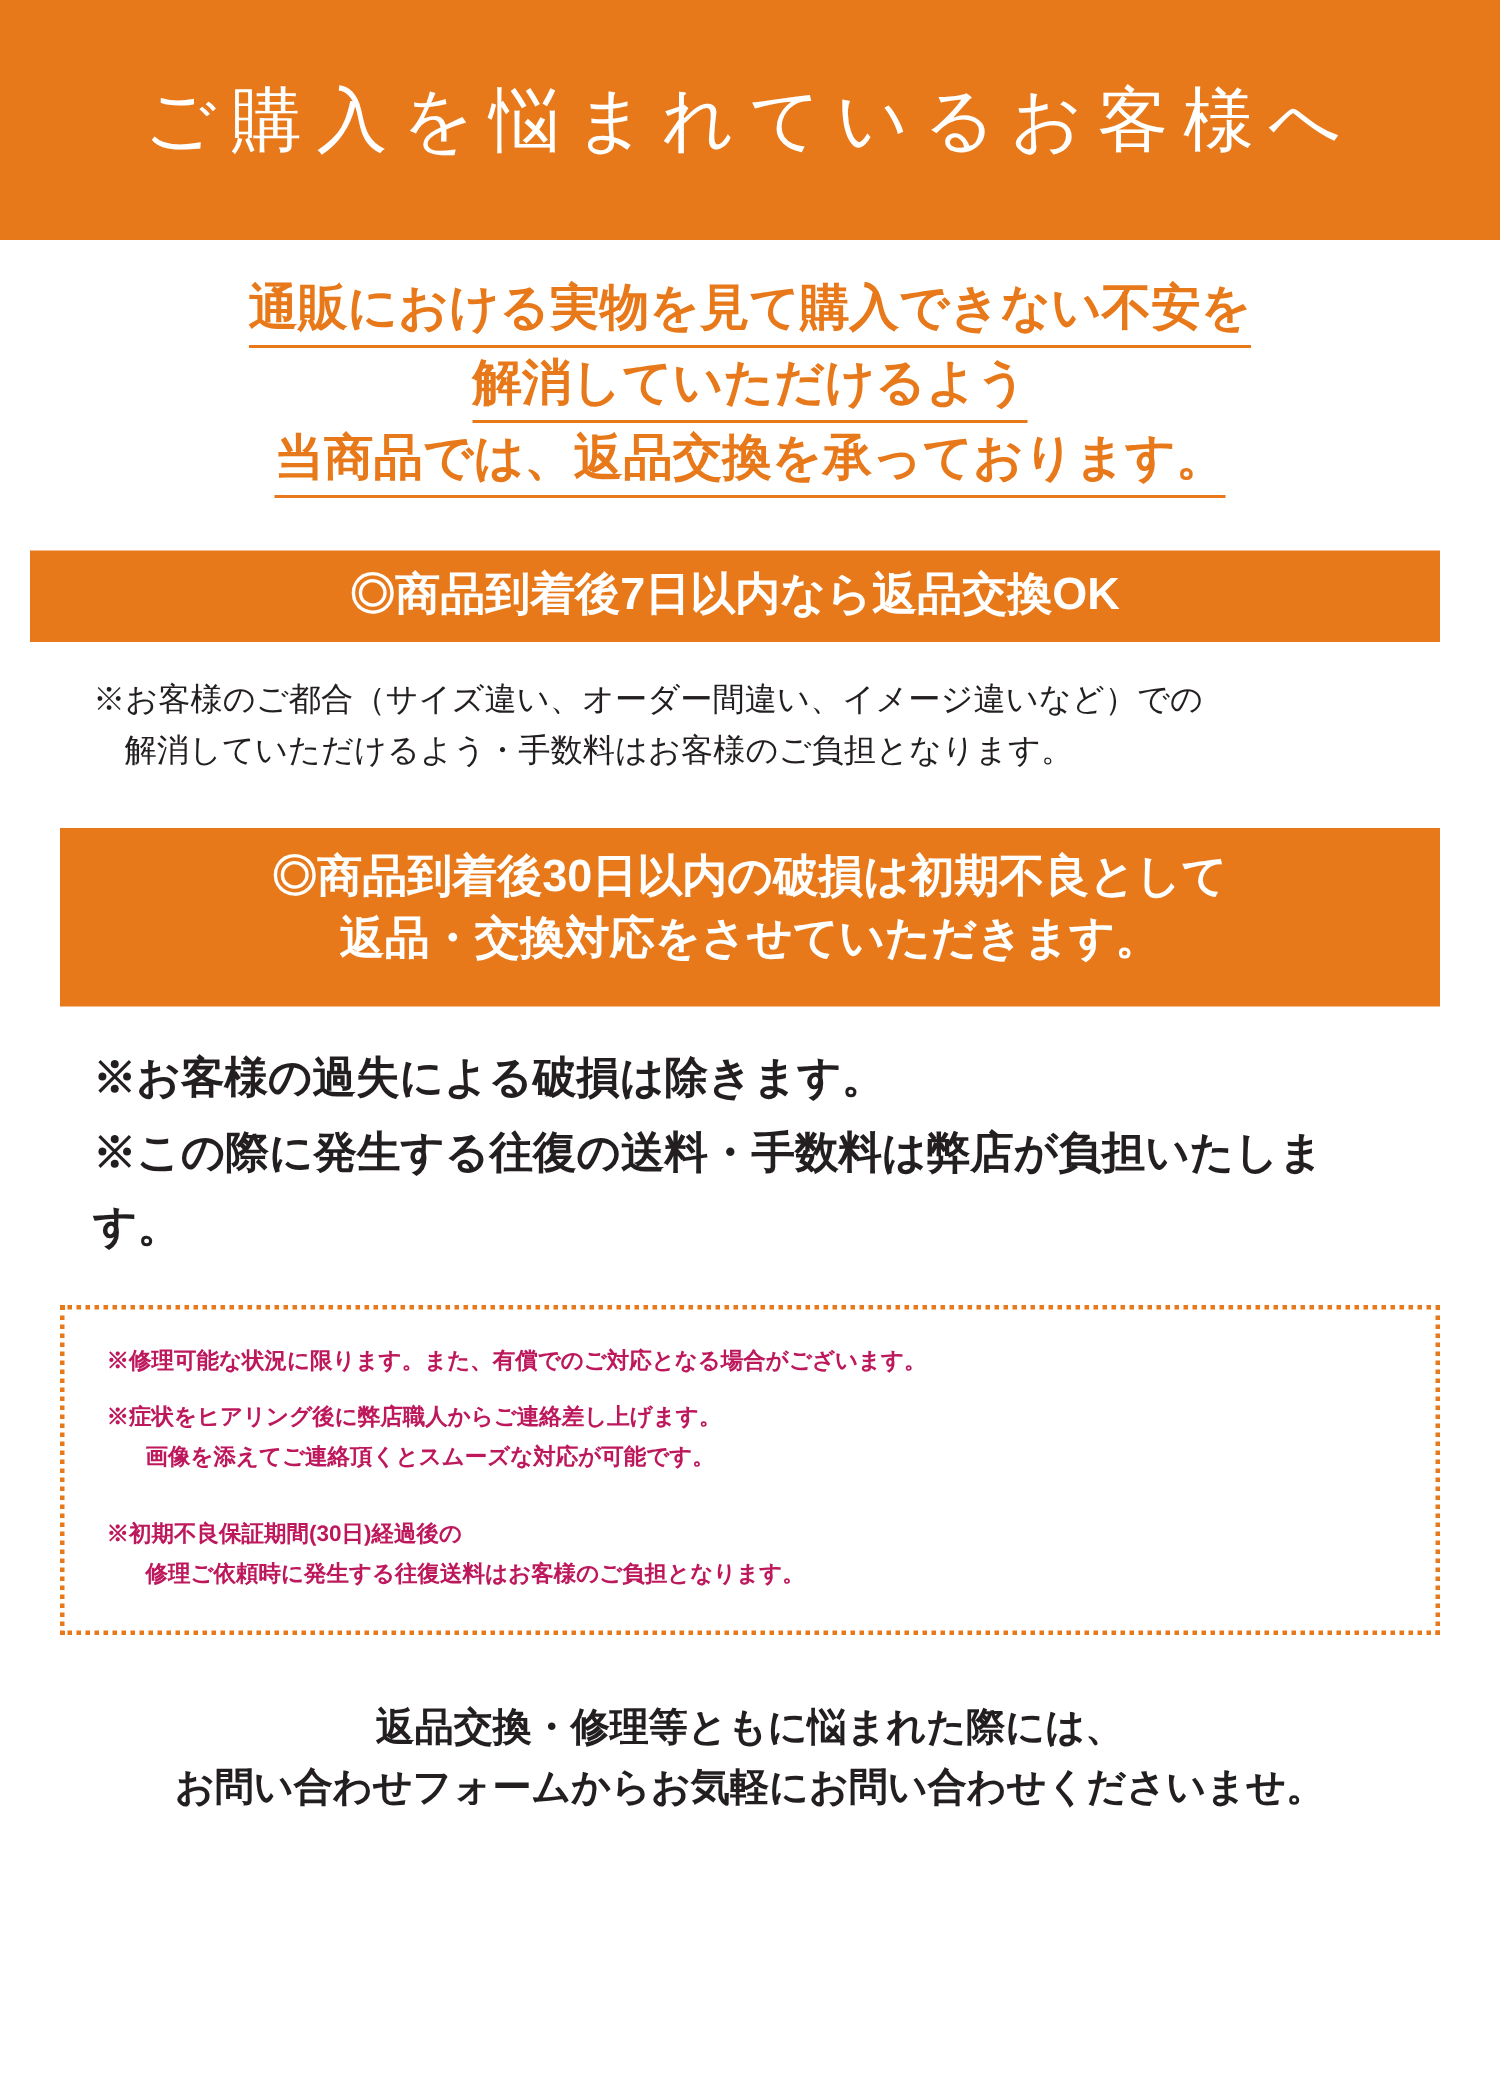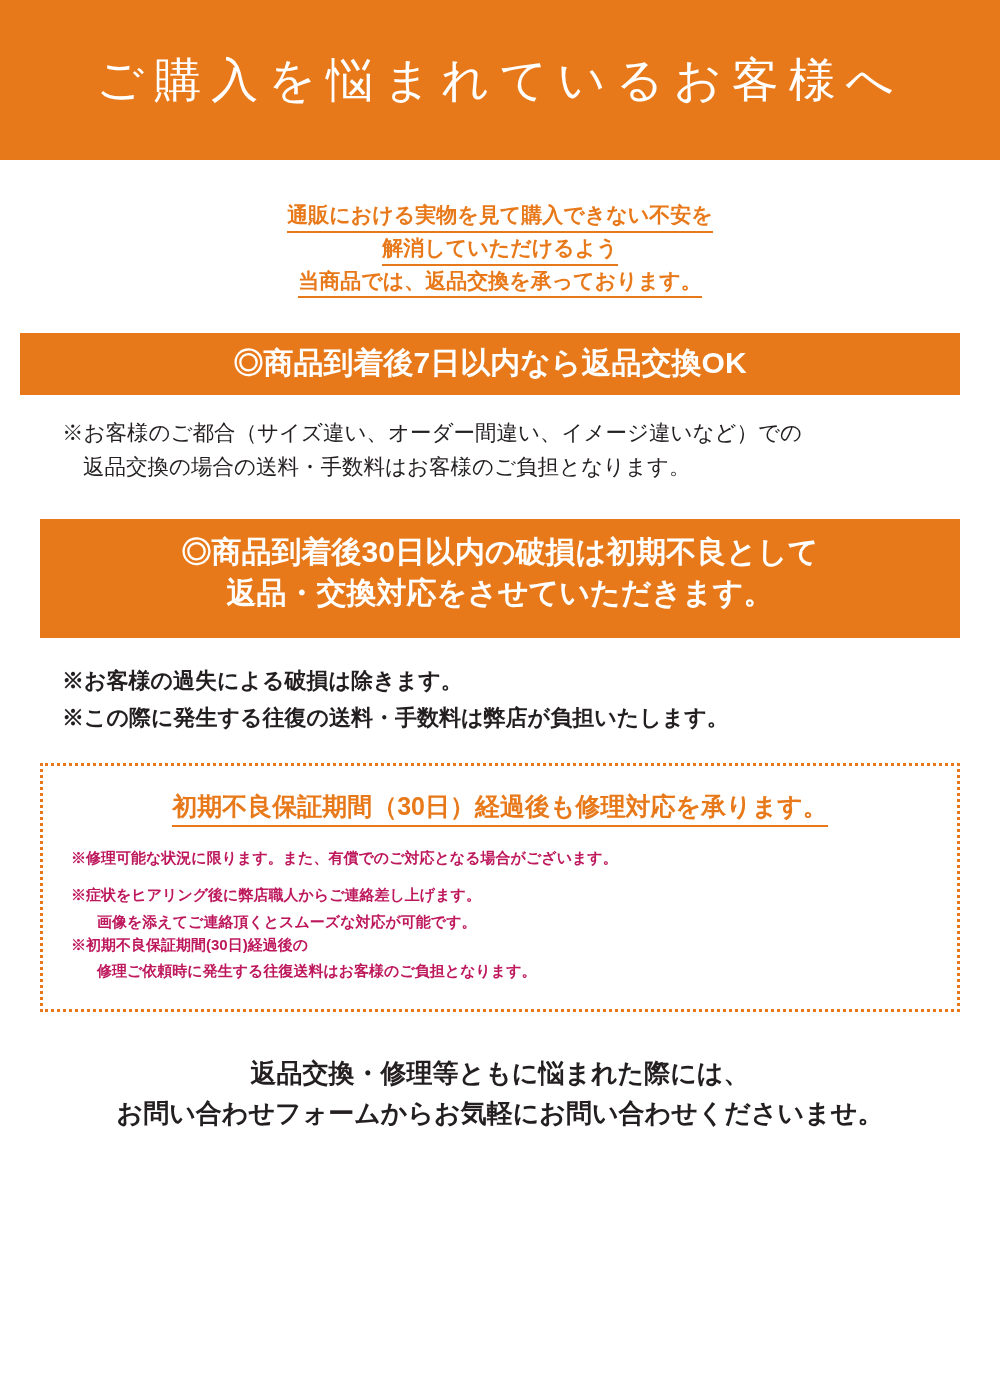--- a/index.html
+++ b/index.html
@@ -33,25 +33,25 @@
     color: #ffffff;
     font-size: 47px;
     letter-spacing: 10px;
     font-weight: 400;
     font-family: "Liberation Serif", serif;
     white-space: nowrap;
   }
 
   
   .lead {
-    margin-top: 40px;
+    margin-top: 22px;
     text-align: center;
     color: #e8791a;
     font-weight: bold;
-    font-size: 21px;
+    font-size: 33px;
     line-height: 1.42;
   }
   .lead .ul {
     border-bottom: 2px solid #e8791a;
     display: inline-block;
     padding-bottom: 1px;
   }
 
   
   .bar {
@@ -75,21 +75,21 @@
   
   .notes {
     margin: 22px 62px 0 62px;
     font-size: 21.5px;
     line-height: 1.58;
     color: #231f20;
     font-weight: normal;
   }
   .notes-2 {
     margin: 24px 62px 0 62px;
-    font-size: 22px;
+    font-size: 29px;
     line-height: 1.72;
     font-weight: bold;
   }
   .indent {
     display: inline-block;
     padding-left: 21px;
   }
 
   
   .dotted-box {
@@ -115,21 +115,21 @@
     line-height: 1.52;
     font-weight: bold;
     margin: 0 0 14px 4px;
     color: #be185d;
   }
   .dotted-line.tight {
     margin-bottom: 4px;
   }
   .dotted-line.sub {
     margin-left: 30px;
-    margin-bottom: 0;
+    margin-bottom: 28px;
   }
   .dotted-line:last-child {
     margin-bottom: 0;
   }
 
   
   .footer {
     margin-top: 42px;
     text-align: center;
     font-size: 26px;
@@ -152,37 +152,34 @@
     <div><span class="ul">解消していただけるよう</span></div>
     <div><span class="ul">当商品では、返品交換を承っております。</span></div>
   </div>
 
   <div class="bar bar-1">
     <span>◎商品到着後7日以内なら返品交換OK</span>
   </div>
 
   <div class="notes">
     <div>※お客様のご都合（サイズ違い、オーダー間違い、イメージ違いなど）での</div>
-    <div><span class="indent">返品交換の場合の送料・手数料はお客様のご負担となります。</span></div>
+    <div><span class="indent">解消していただけるよう・手数料はお客様のご負担となります。</span></div>
   </div>
 
   <div class="bar bar-2">
     <div>◎商品到着後30日以内の破損は初期不良として</div>
     <div>返品・交換対応をさせていただきます。</div>
   </div>
 
   <div class="notes-2">
     <div>※お客様の過失による破損は除きます。</div>
     <div>※この際に発生する往復の送料・手数料は弊店が負担いたします。</div>
   </div>
 
   <div class="dotted-box">
-    <div class="dotted-title">
-      <span>初期不良保証期間（30日）経過後も修理対応を承ります。</span>
-    </div>
     <div class="dotted-line">※修理可能な状況に限ります。また、有償でのご対応となる場合がございます。</div>
     <div class="dotted-line tight">※症状をヒアリング後に弊店職人からご連絡差し上げます。</div>
     <div class="dotted-line sub">画像を添えてご連絡頂くとスムーズな対応が可能です。</div>
     <div class="dotted-line tight">※初期不良保証期間(30日)経過後の</div>
     <div class="dotted-line sub">修理ご依頼時に発生する往復送料はお客様のご負担となります。</div>
   </div>
 
   <div class="footer">
     <div>返品交換・修理等ともに悩まれた際には、</div>
     <div>お問い合わせフォームからお気軽にお問い合わせくださいませ。</div>

